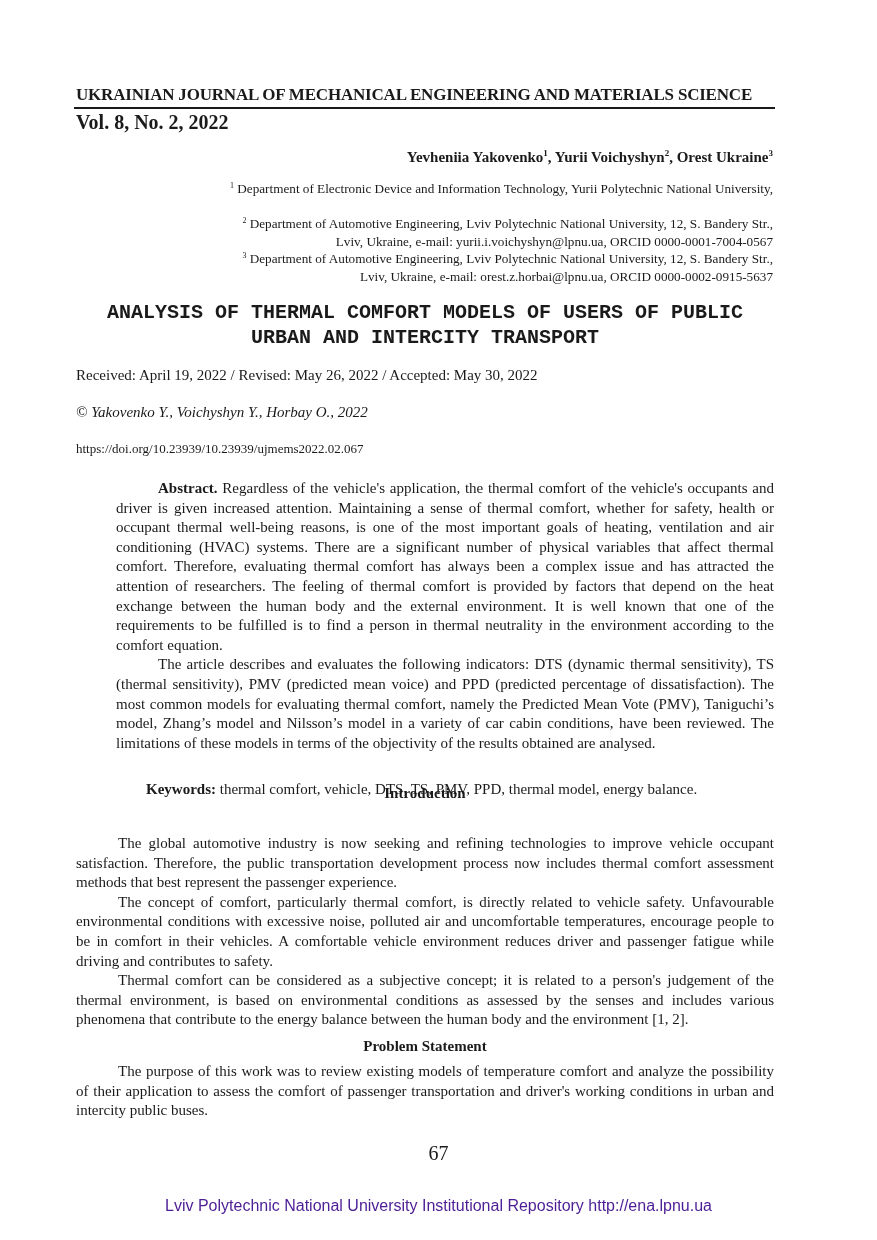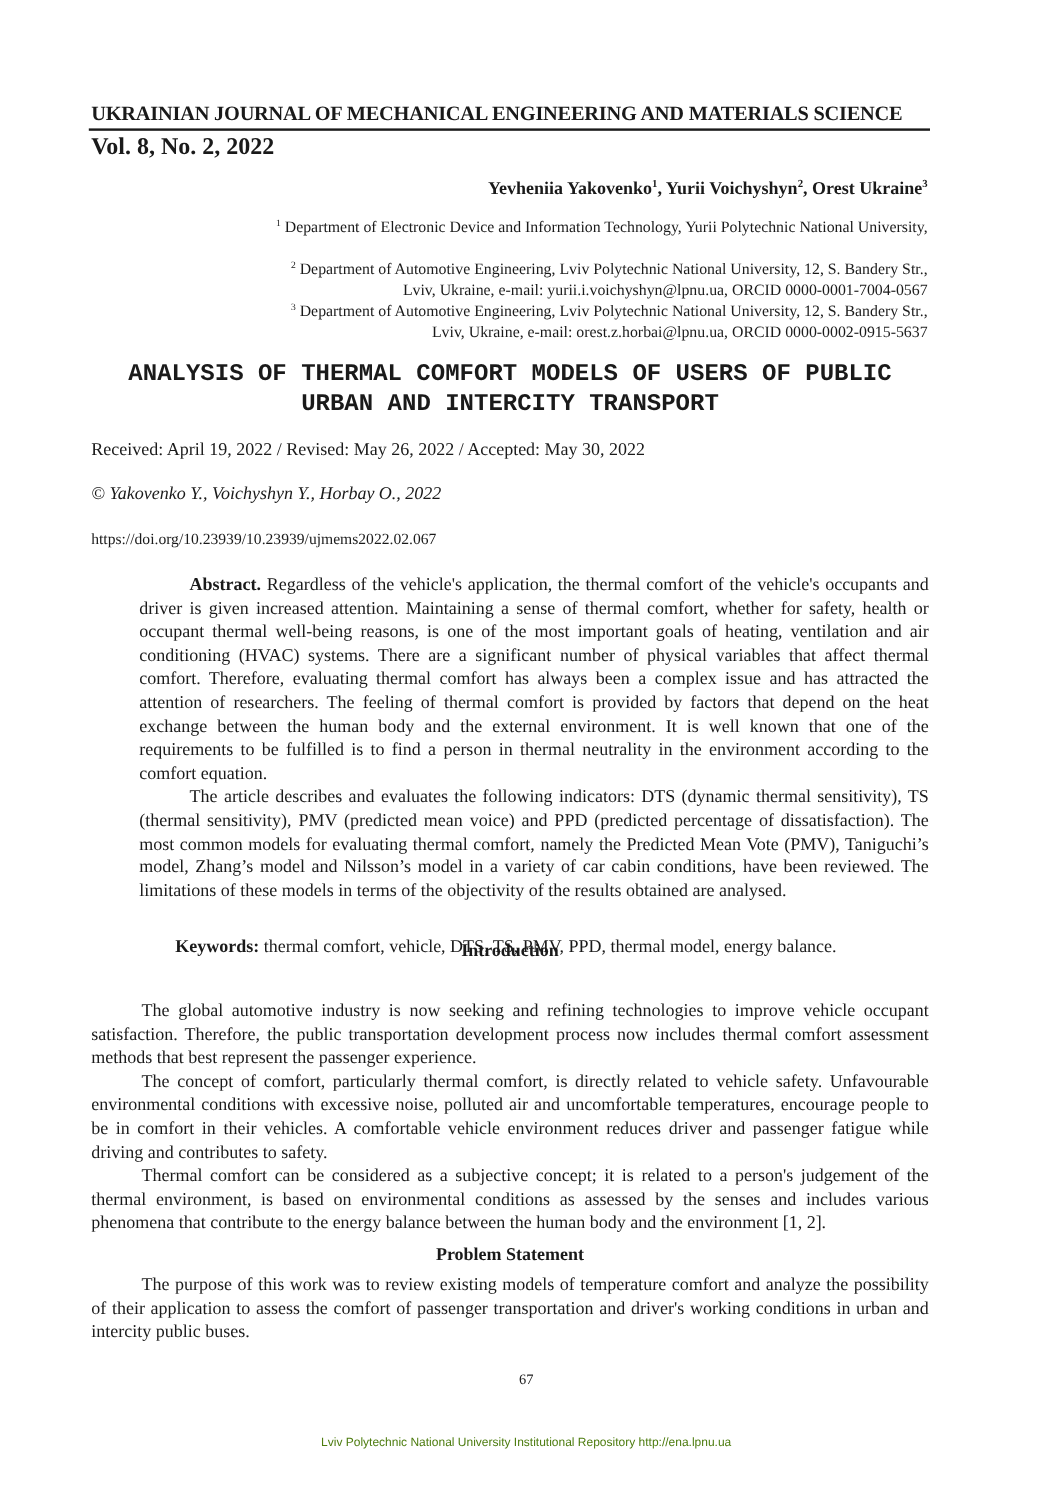--- a/index.html
+++ b/index.html
@@ -27,22 +27,22 @@
   .abstract-block b { font-weight: bold; }
 
   .keywords { position: absolute; left: 104px; top: 781px; width: 658px; font-size: 15px; text-indent: 42px; white-space: nowrap; }
   .keywords b { font-weight: bold; }
 
   .section-heading { position: absolute; left: 74px; width: 702px; text-align: center; font-weight: bold; font-size: 15px; }
 
   .body-block { position: absolute; left: 76px; width: 698px; font-size: 15px; line-height: 19.6px; text-align: justify; }
   .body-block p { margin: 0; text-indent: 42px; }
 
-  .page-number { position: absolute; left: 0; width: 877px; top: 1142px; text-align: center; font-size: 12px; }
-  .repository { position: absolute; left: 0; width: 877px; top: 1197px; text-align: center; font-family: "Liberation Sans", sans-serif; font-size: 10px; color: #4d7c0f; }
+  .page-number { position: absolute; left: 0; width: 877px; top: 1142px; text-align: center; font-size: 20px; }
+  .repository { position: absolute; left: 0; width: 877px; top: 1197px; text-align: center; font-family: "Liberation Sans", sans-serif; font-size: 16px; color: #4c1d95; }
 </style>
 </head>
 <body>
 
 <div class="page">
 
   <div class="journal-title">UKRAINIAN JOURNAL OF MECHANICAL ENGINEERING AND MATERIALS SCIENCE</div>
   <div class="header-rule"></div>
   <div class="volume">Vol. 8, No. 2, 2022</div>
 

